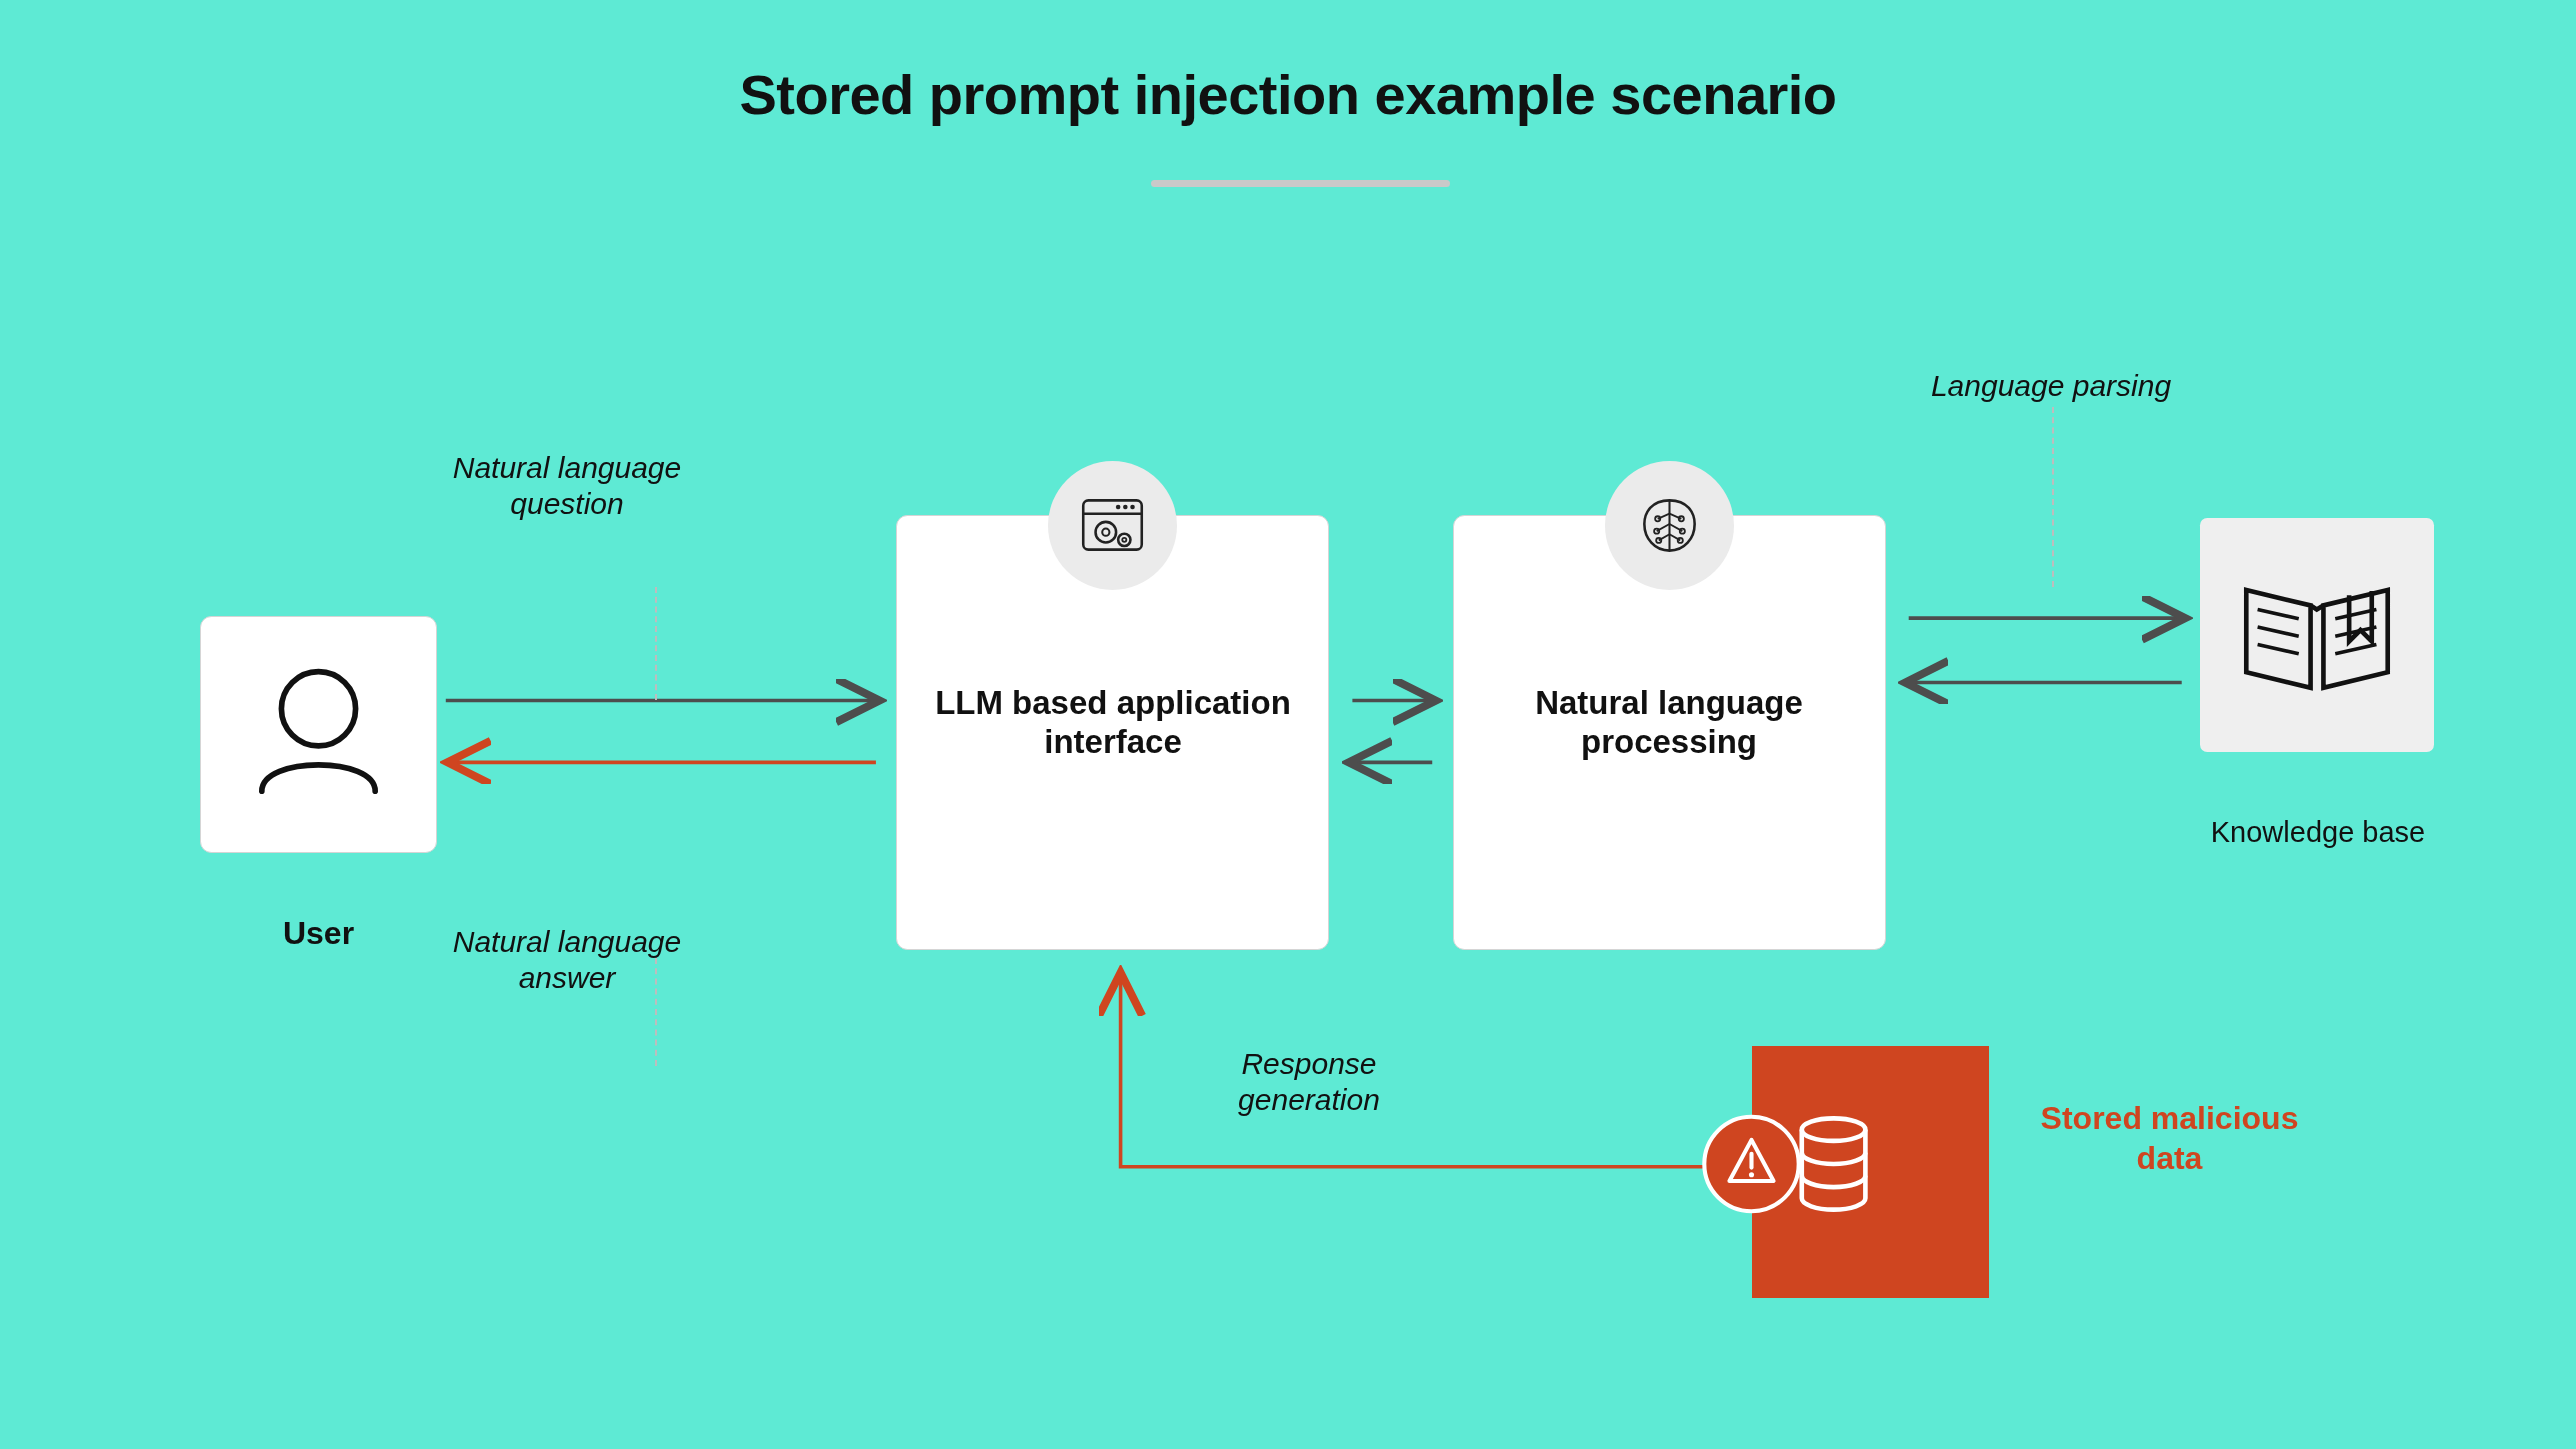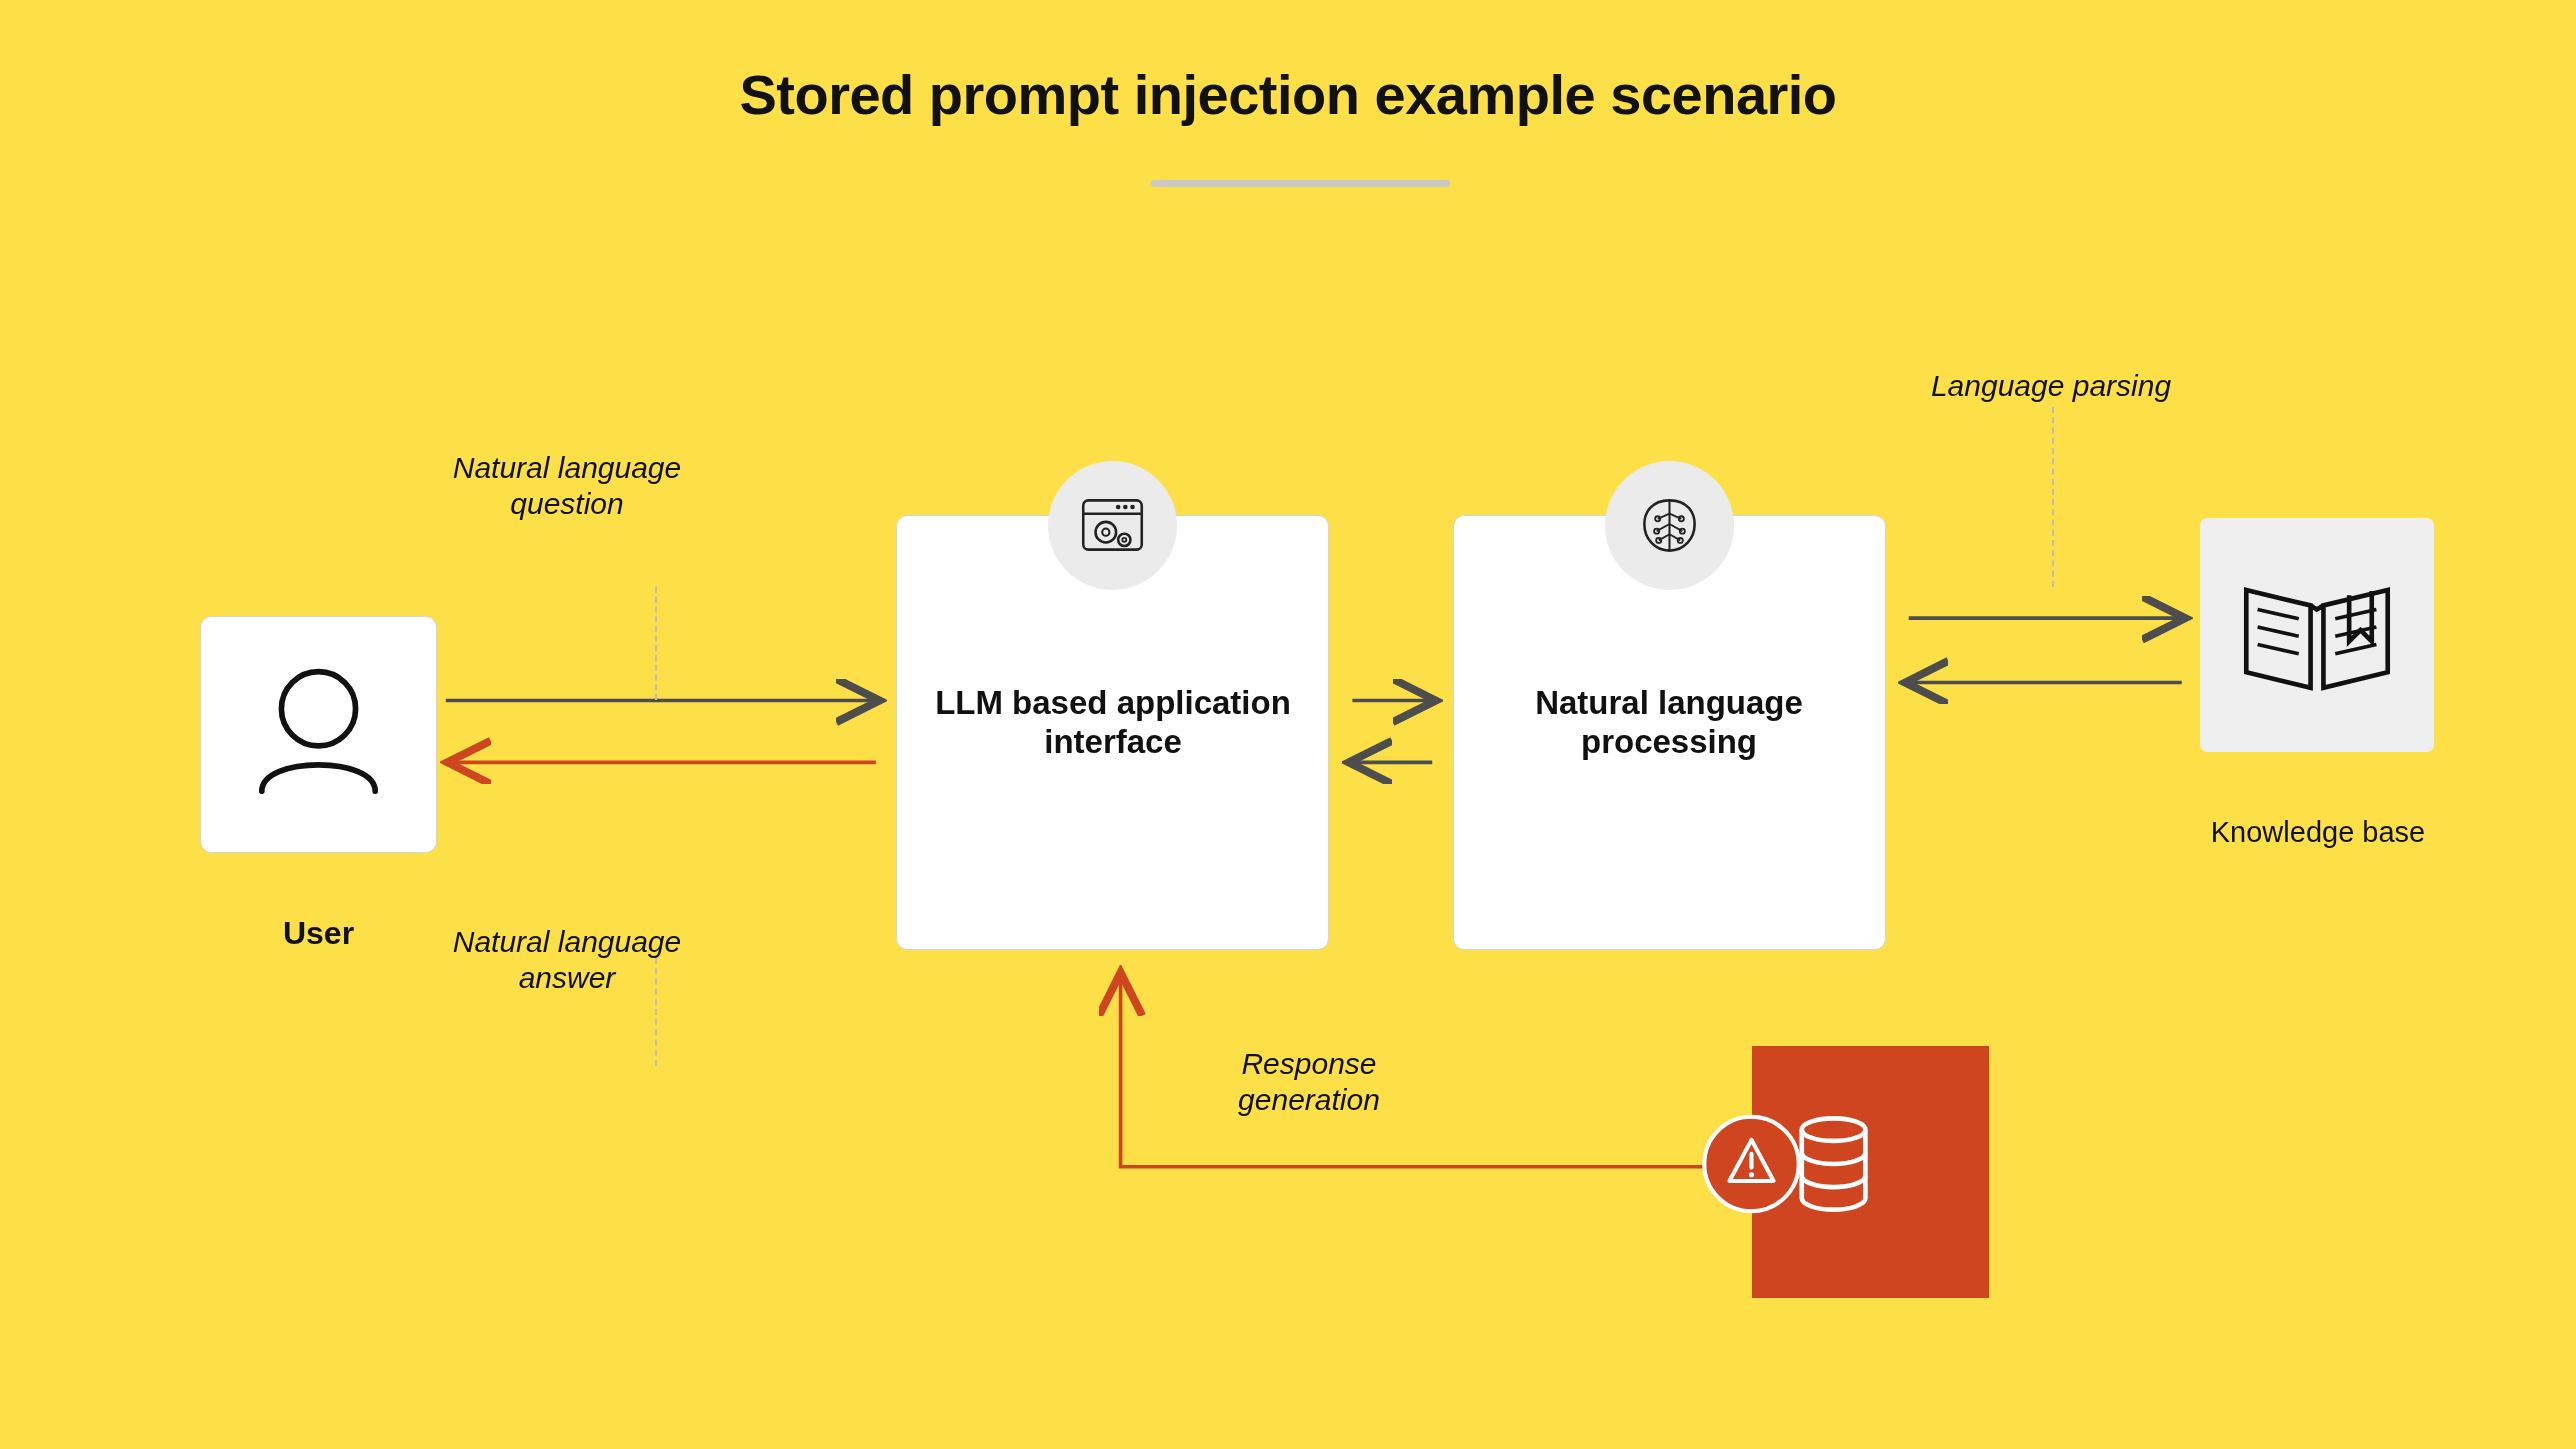--- a/index.html
+++ b/index.html
@@ -8,21 +8,21 @@
     background: #ffffff;
   }
   body {
     font-family: "Liberation Sans", sans-serif;
     color: #1a1a1a;
   }
   #canvas {
     position: relative;
     width: 2576px;
     height: 1449px;
-    background: #fde047;
+    background: #5eead4;
     overflow: hidden;
   }
 
   
   #title {
     position: absolute;
     top: 62px;
     left: 0;
     width: 2576px;
     text-align: center;
@@ -332,20 +332,21 @@
   <svg id="mal-icons" viewBox="0 0 460 230">
     <circle cx="115" cy="115" r="92" fill="#cf4520" stroke="#ffffff" stroke-width="8"></circle>
     <path d="M115 68 L158 148 L72 148 Z" fill="none" stroke="#ffffff" stroke-width="8" stroke-linejoin="round"></path>
     <line x1="115" y1="95" x2="115" y2="122" stroke="#ffffff" stroke-width="8" stroke-linecap="round"></line>
     <circle cx="115" cy="136" r="5" fill="#ffffff"></circle>
     <ellipse cx="275" cy="48" rx="62" ry="22" fill="none" stroke="#ffffff" stroke-width="9"></ellipse>
     <path d="M213 48 L213 182 C213 194 241 204 275 204 C309 204 337 194 337 182 L337 48" fill="none" stroke="#ffffff" stroke-width="9"></path>
     <path d="M213 93 C213 105 241 115 275 115 C309 115 337 105 337 93" fill="none" stroke="#ffffff" stroke-width="9"></path>
     <path d="M213 138 C213 150 241 160 275 160 C309 160 337 150 337 138" fill="none" stroke="#ffffff" stroke-width="9"></path>
   </svg>
+  <div class="node-label" id="mal-label">Stored malicious data</div>
 
   <div class="edge-note" id="note-question">Natural language question</div>
   <div class="edge-note" id="note-answer">Natural language answer</div>
   <div class="edge-note" id="note-parsing">Language parsing</div>
   <div class="edge-note" id="note-response">Response generation</div>
 
   <div class="dash-v" id="dash-q"></div>
   <div class="dash-v" id="dash-a"></div>
   <div class="dash-v" id="dash-p"></div>
 

